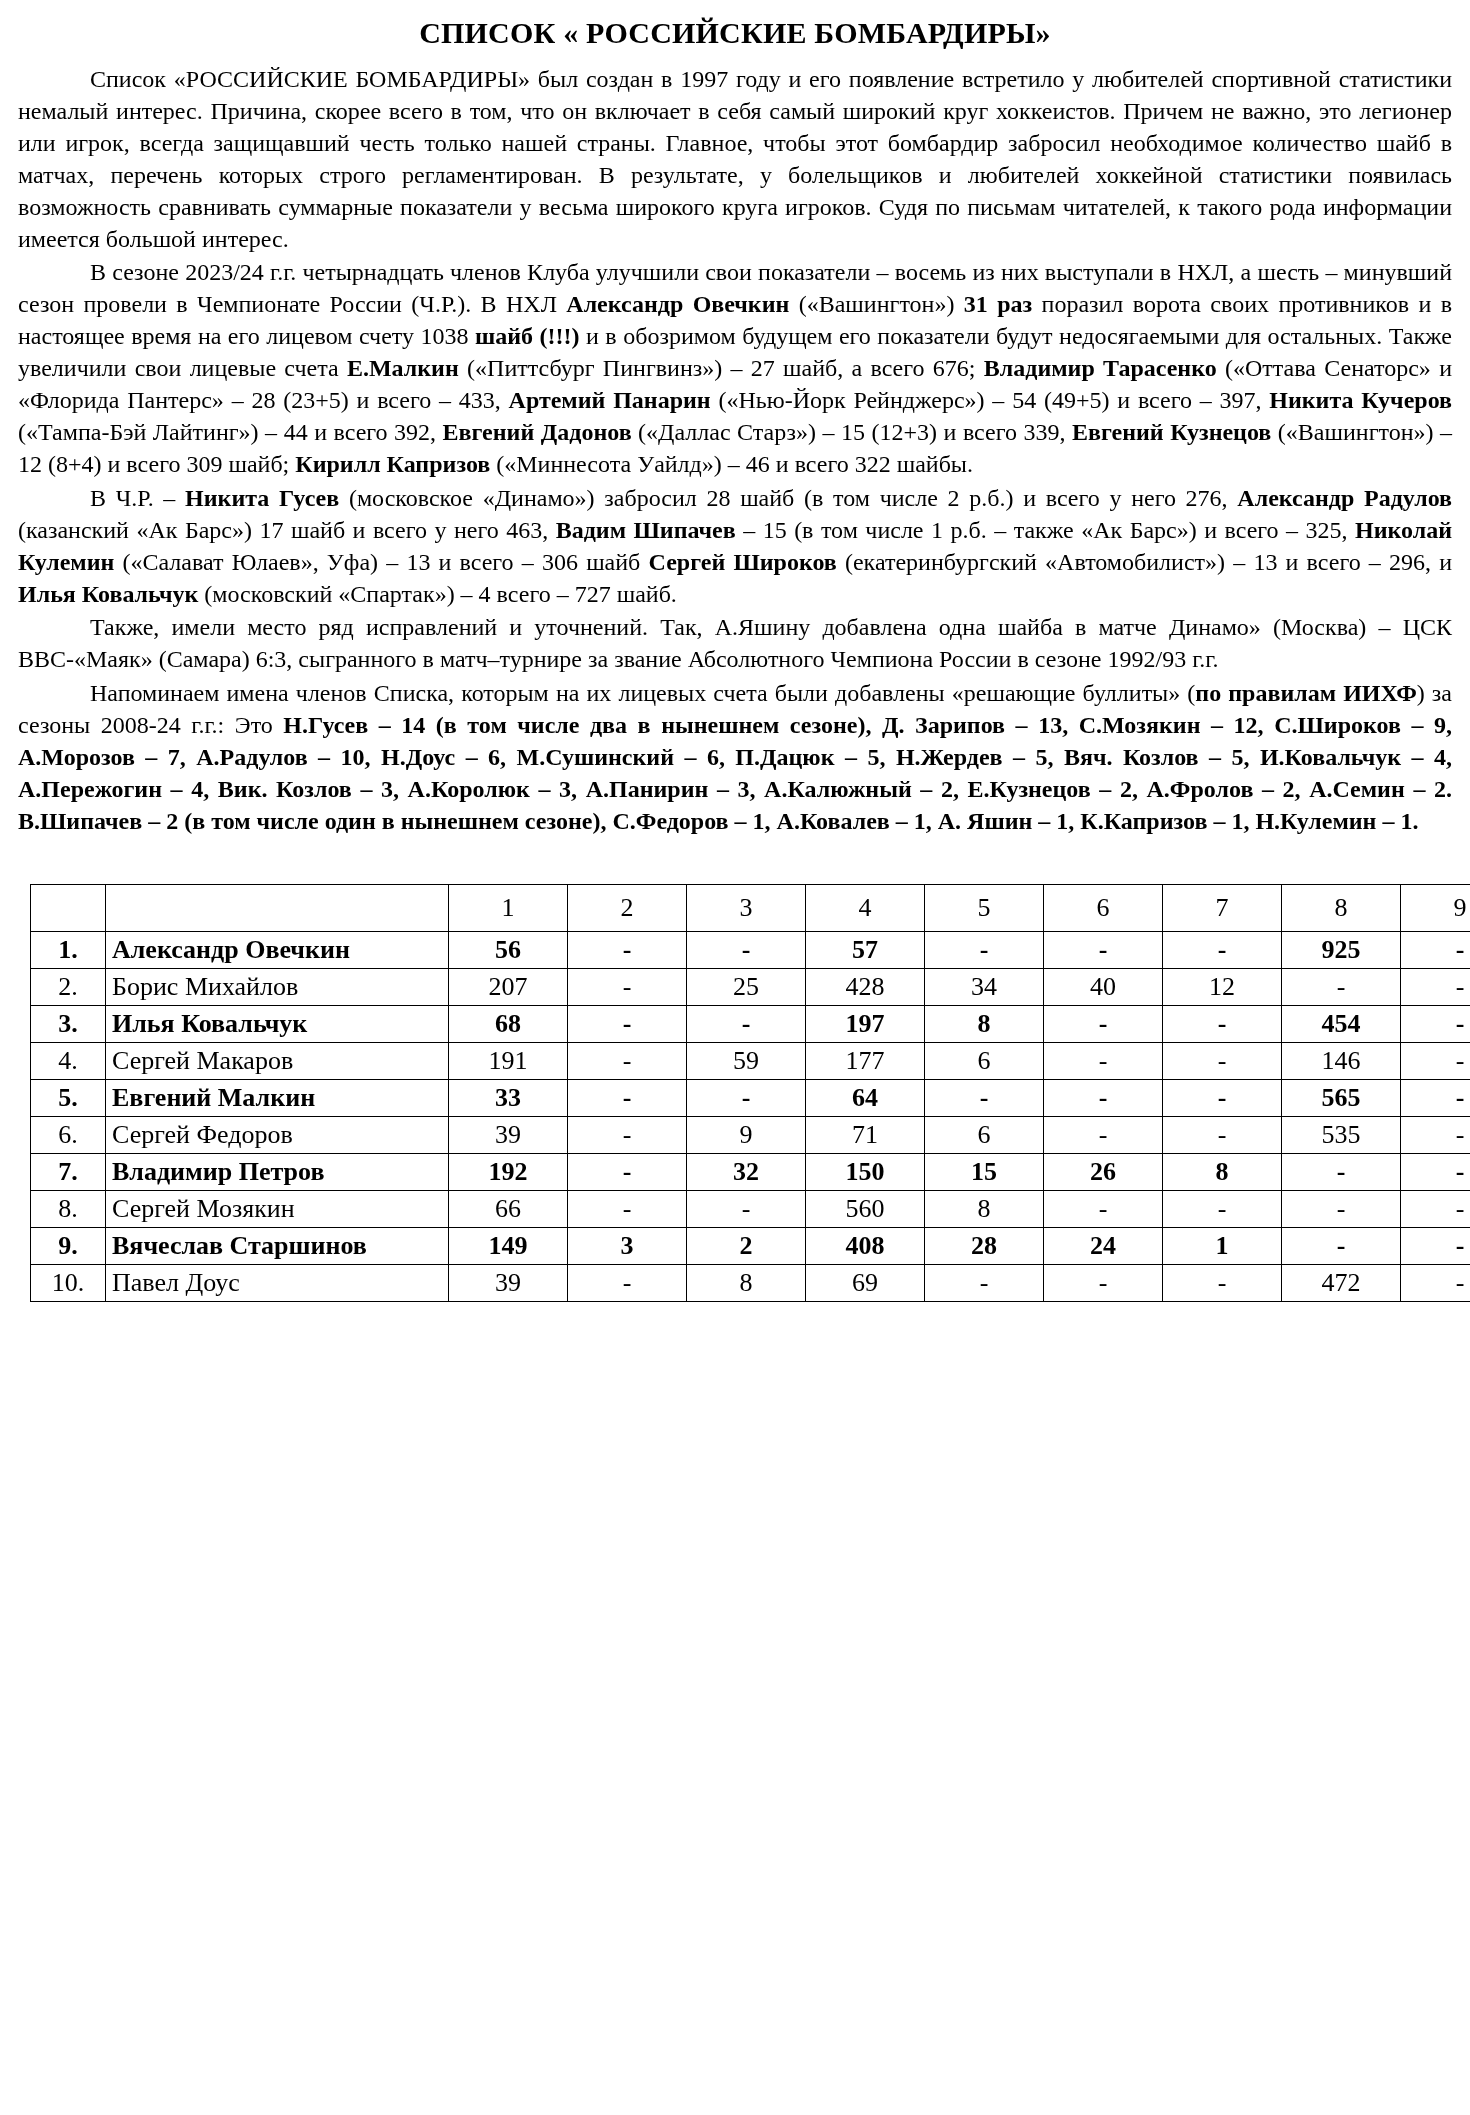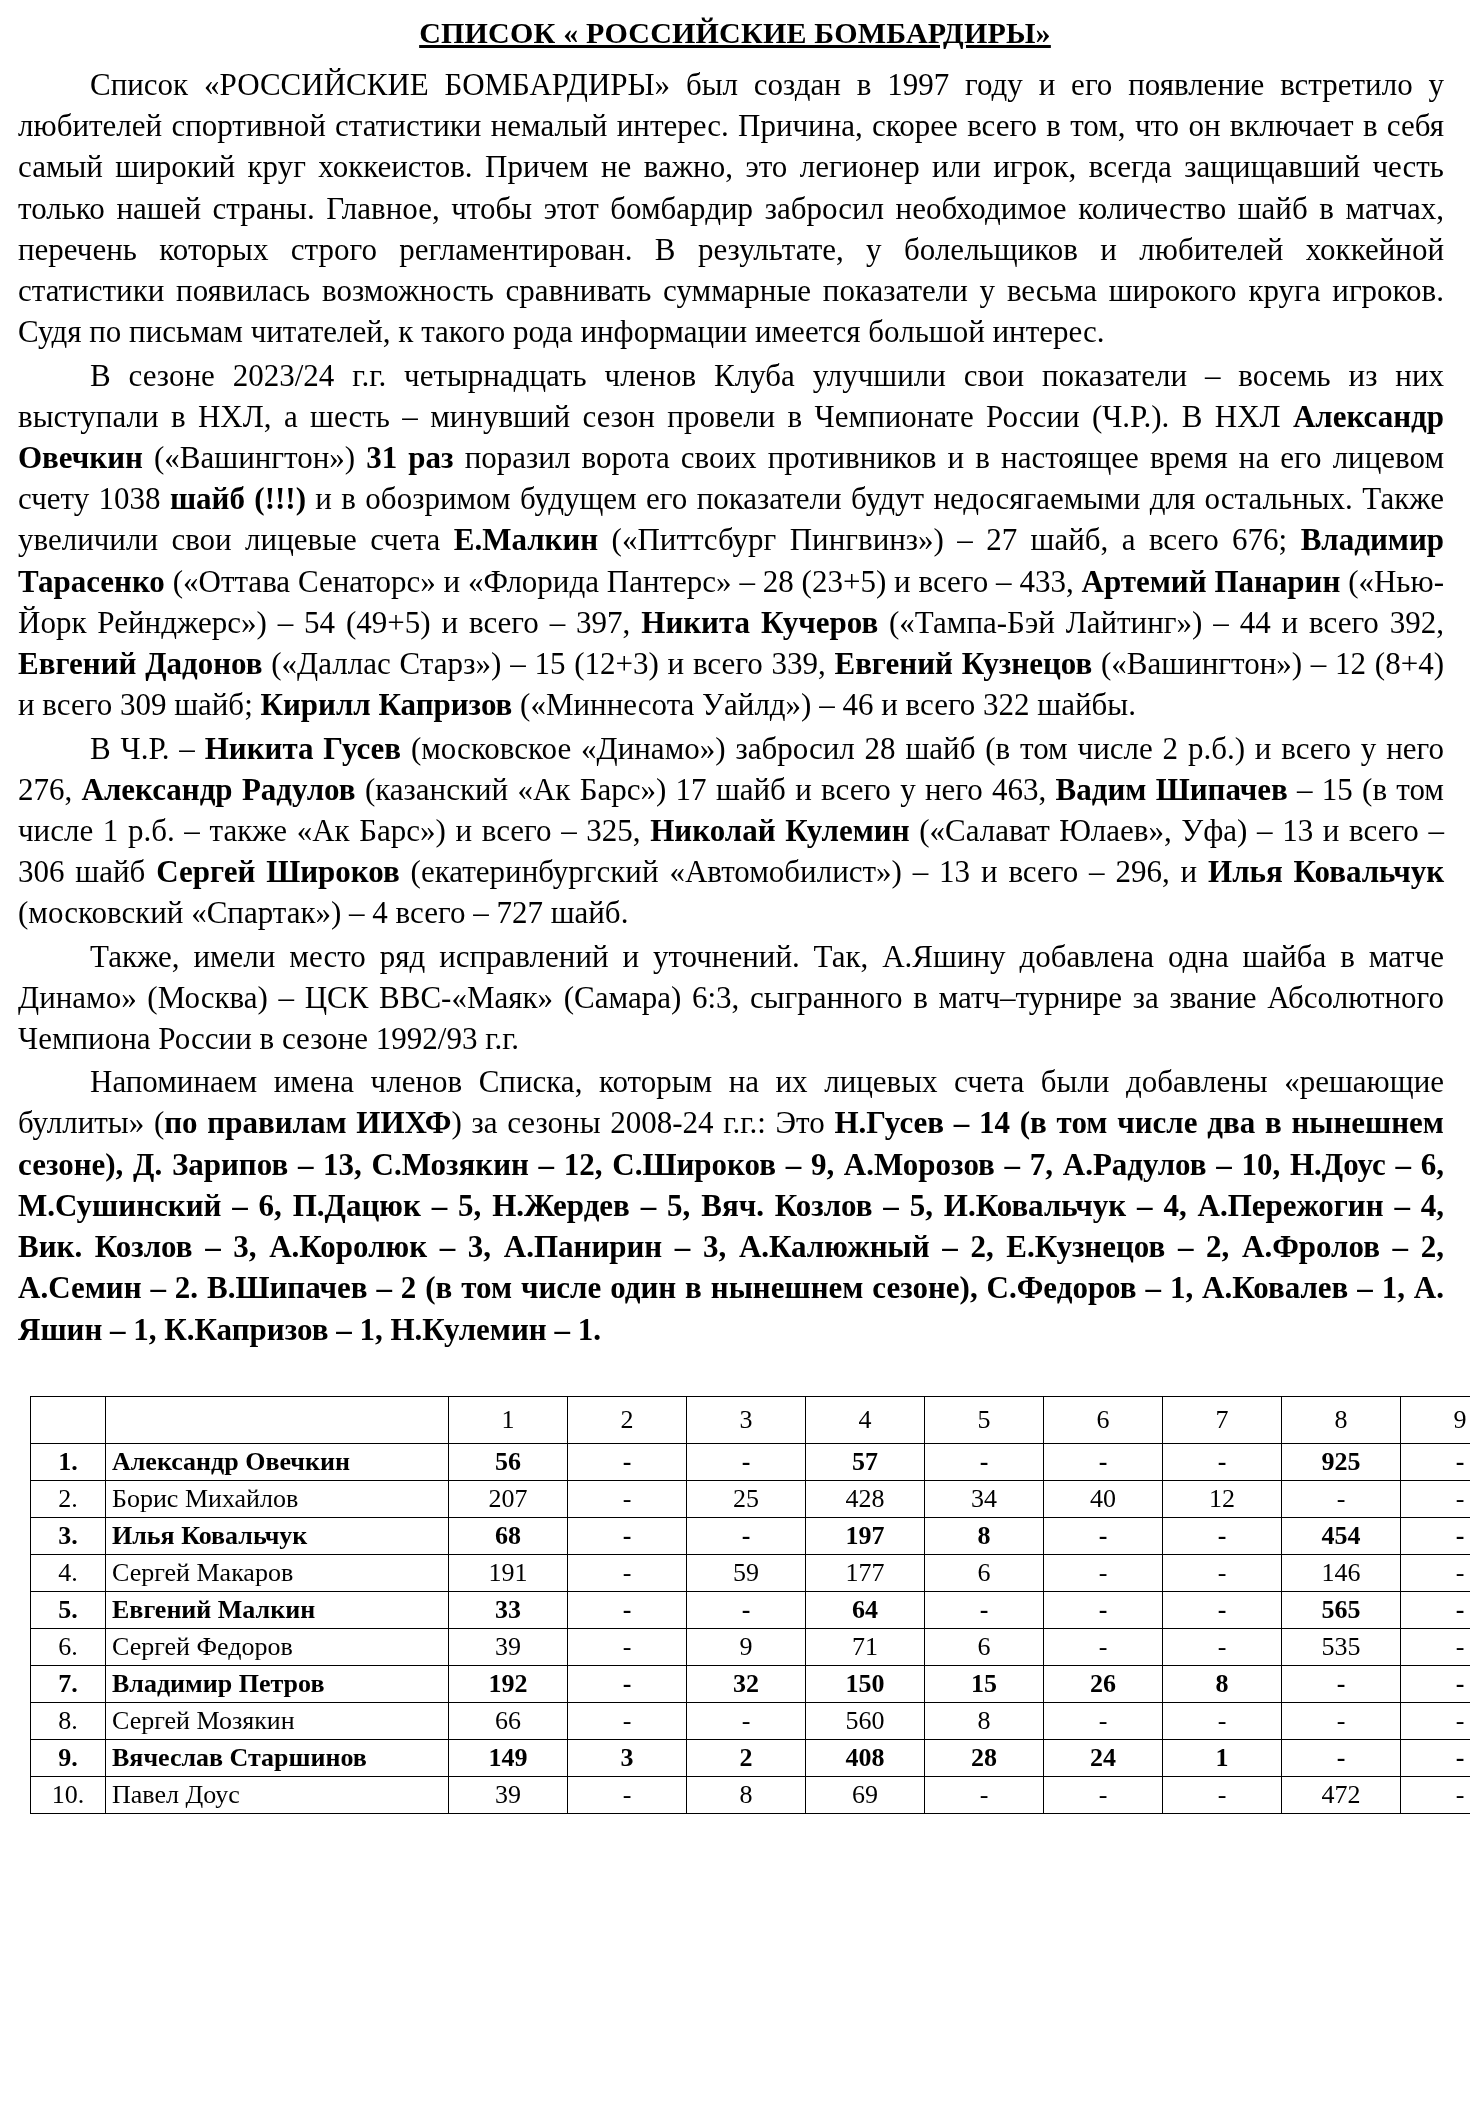--- a/index.html
+++ b/index.html
@@ -16,28 +16,27 @@
     width: 1470px;
     box-sizing: border-box;
     padding: 8px 18px 0 18px;
   }
   h1.doc-title {
     font-size: 30px;
     font-weight: bold;
     text-align: center;
     margin: 8px 0 14px 0;
     letter-spacing: 0.2px;
-    text-decoration: underline;
   }
   p.para {
-    font-size: 31px;
+    font-size: 24px;
     line-height: 1.33;
     text-align: justify;
     text-justify: inter-word;
-    margin: 0 8px 2px 0;
+    margin: 0 0 2px 0;
     text-indent: 72px;
     hyphens: none;
   }
   b { font-weight: bold; }
   .tbl-wrap {
     margin-top: 46px;
     padding: 0 12px 0 12px;
   }
   table.stats {
     border-collapse: collapse;

